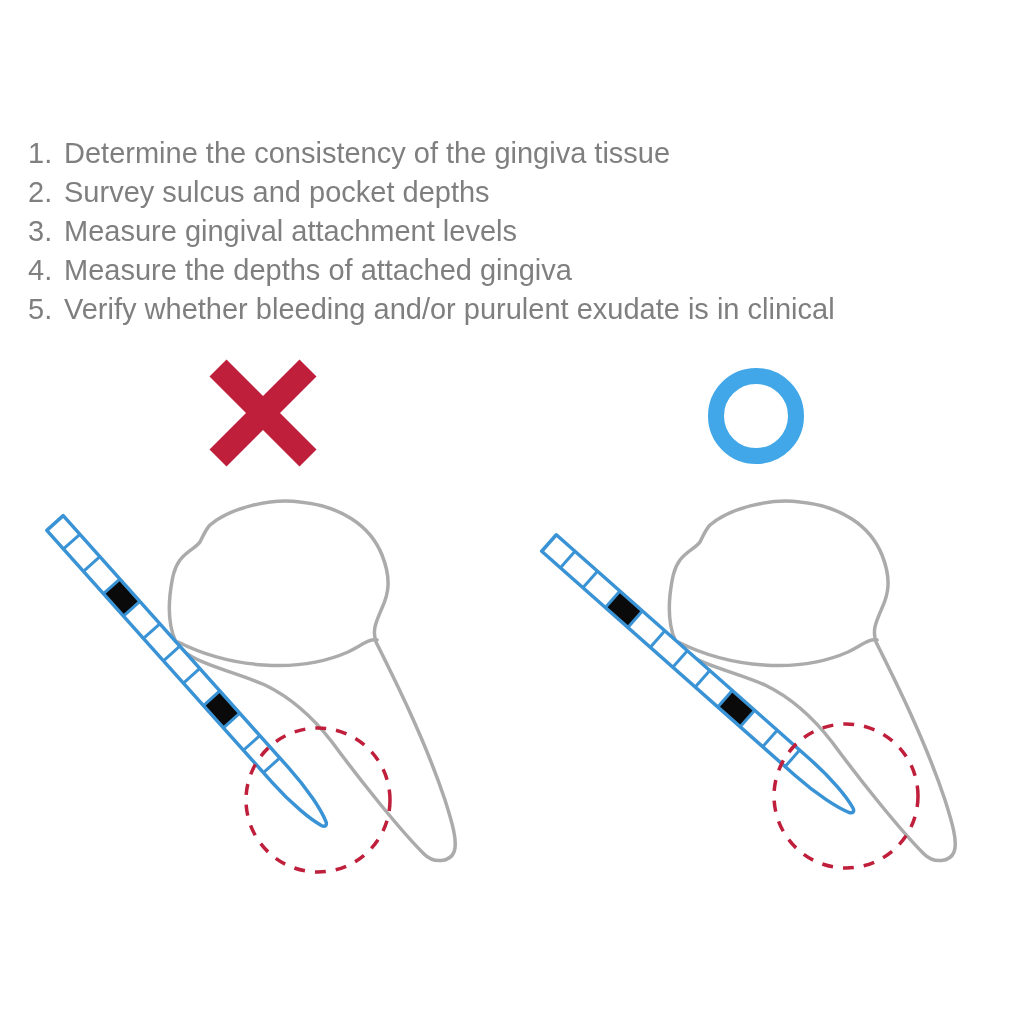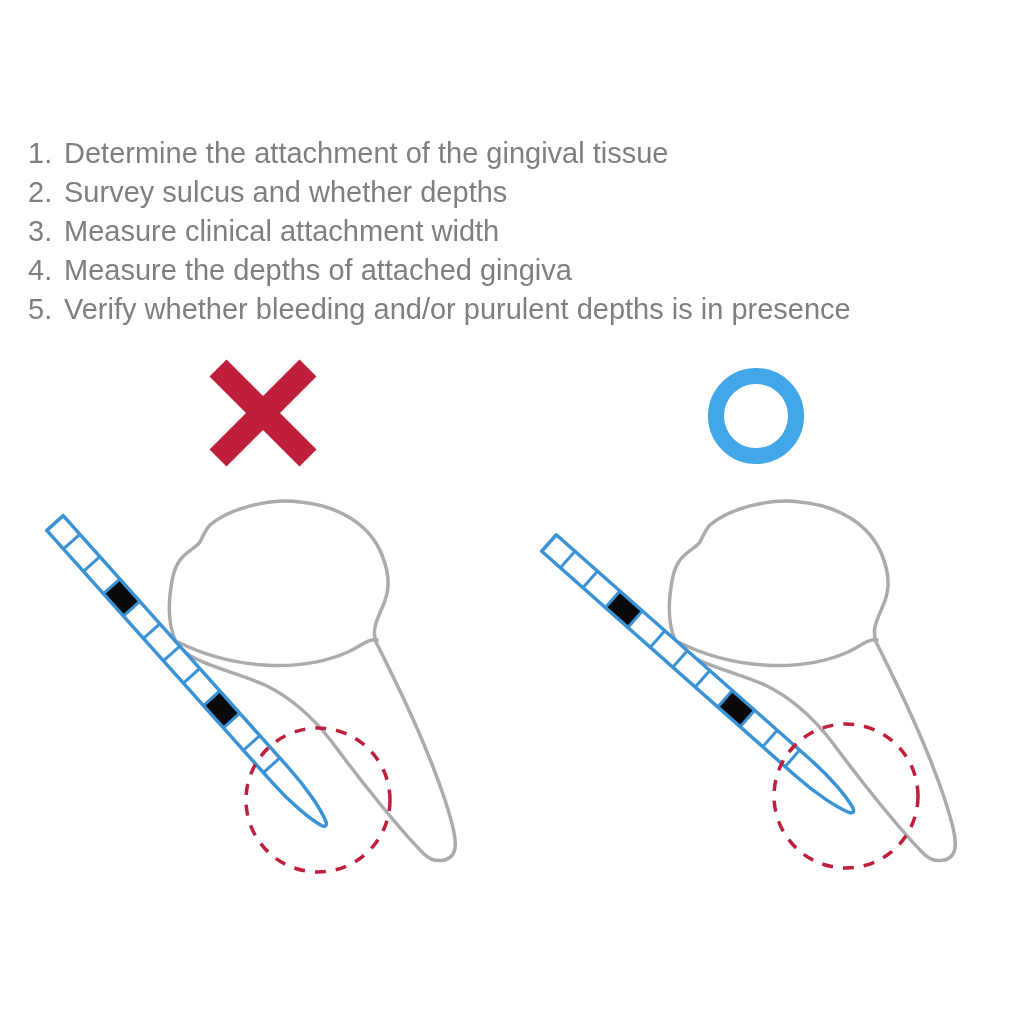--- a/index.html
+++ b/index.html
@@ -81,37 +81,37 @@
   }
 </style>
 </head>
 <body>
 
 <div class="canvas">
 
   <ol class="steps">
     <li class="step">
       <span class="num">1.</span>
-      <span class="txt">Determine the attachment of the gingival tissue</span>
+      <span class="txt">Determine the consistency of the gingiva tissue</span>
     </li>
     <li class="step">
       <span class="num">2.</span>
-      <span class="txt">Survey sulcus and whether depths</span>
+      <span class="txt">Survey sulcus and pocket depths</span>
     </li>
     <li class="step">
       <span class="num">3.</span>
-      <span class="txt">Measure clinical attachment width</span>
+      <span class="txt">Measure gingival attachment levels</span>
     </li>
     <li class="step">
       <span class="num">4.</span>
       <span class="txt">Measure the depths of attached gingiva</span>
     </li>
     <li class="step">
       <span class="num">5.</span>
-      <span class="txt">Verify whether bleeding and/or purulent depths is in presence</span>
+      <span class="txt">Verify whether bleeding and/or purulent exudate is in clinical</span>
     </li>
   </ol>
 
   <svg class="mark cross" width="110" height="110" viewBox="0 0 110 110" style="left:208px; top:358px;">
     <line x1="10" y1="10" x2="100" y2="100"></line>
     <line x1="100" y1="10" x2="10" y2="100"></line>
   </svg>
 
   <div class="mark ring" style="left:708px; top:368px;"></div>
 

